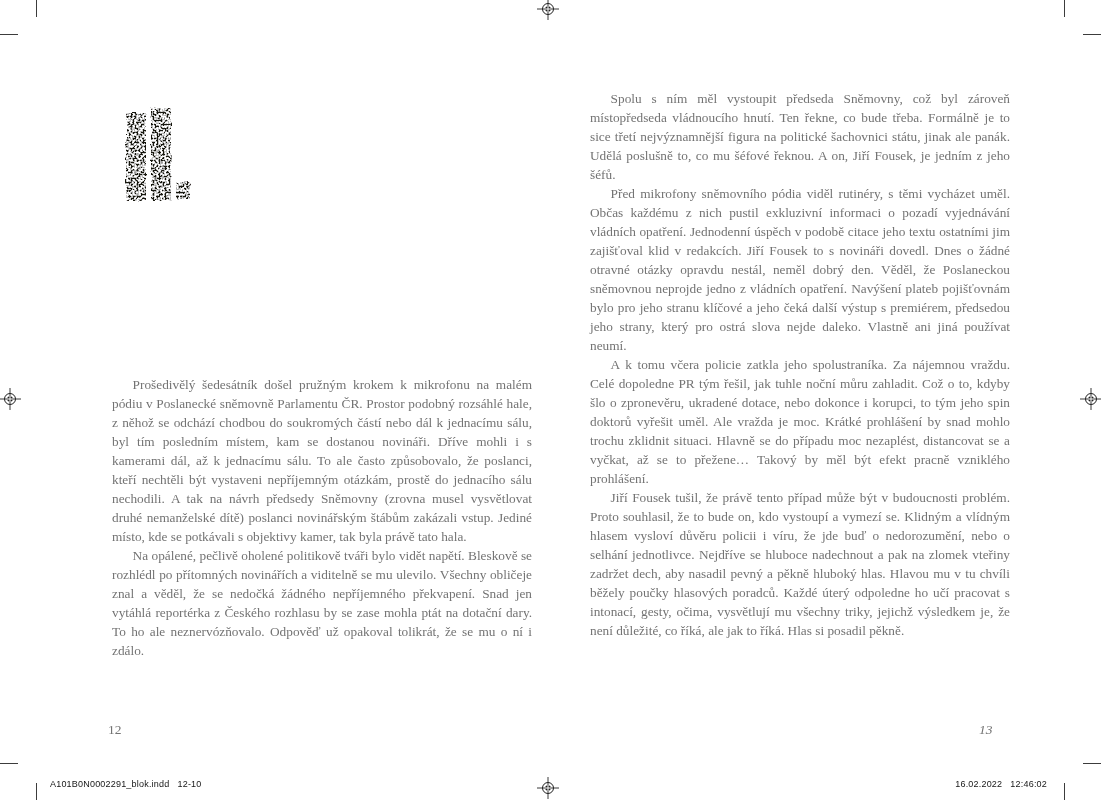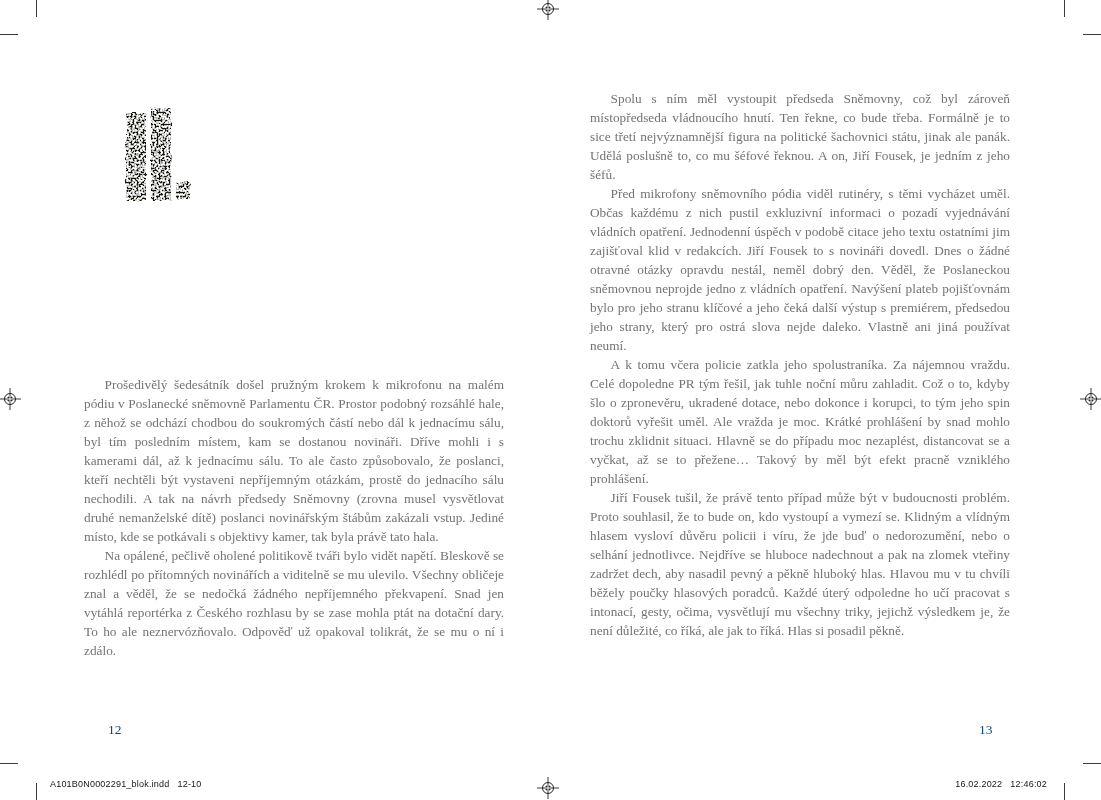--- a/index.html
+++ b/index.html
@@ -13,26 +13,26 @@
   .crop.v{width:1px;height:17px;}
   .crop.h{width:18px;height:1px;}
   .regmark{position:absolute;width:24px;height:24px;}
   
   .textblock{
     position:absolute;width:420px;
     font-size:13.3px;line-height:19px;text-align:justify;
     color:#737373;
   }
   .textblock p{margin:0;text-indent:1.55em;}
-  .tb-left{left:84px;top:375px;}
+  .tb-left{left:112px;top:375px;}
   .tb-right{left:590px;top:89px;}
   .chapter-graphic{position:absolute;left:123px;top:106px;width:68px;height:96px;}
-  .pagenum{position:absolute;top:722px;font-size:13.5px;color:#0c4a6e;}
+  .pagenum{position:absolute;top:722px;font-size:13.5px;color:#737373;}
   .pagenum-left{left:108px;}
-  .pagenum-right{left:979px;}
+  .pagenum-right{left:979px;font-style:italic;}
   
   .slug{
     position:absolute;top:779px;font-family:"Liberation Sans", sans-serif;
     font-size:9px;color:#161616;white-space:pre;letter-spacing:.2px;
   }
   .slug-left{left:50px;}
   .slug-right{right:54px;}
 </style>
 </head>
 <body>

